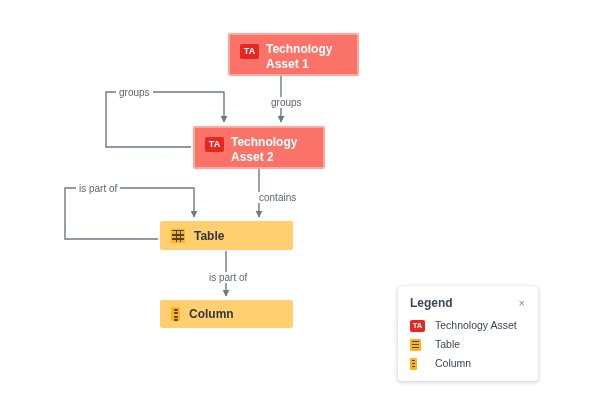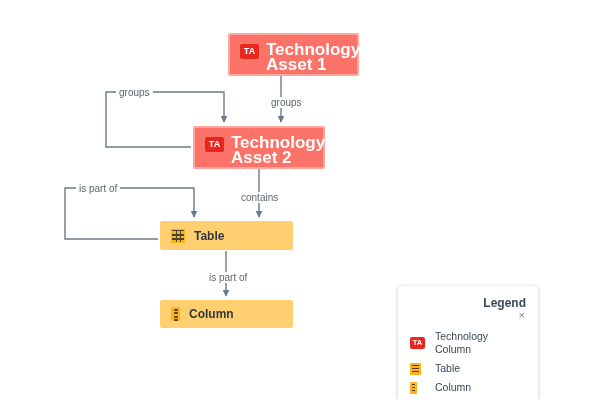--- a/index.html
+++ b/index.html
@@ -28,21 +28,21 @@
   }
   .node-ico{
     flex:0 0 auto;display:inline-flex;align-items:center;justify-content:center;
   }
   .ta-badge{
     width:19px;height:15px;background:#e8281e;border-radius:2px;
     color:#ffffff;font-size:9px;font-weight:bold;line-height:15px;
     text-align:center;letter-spacing:.2px;margin-top:2px;
   }
   .node-ta .node-label{
-    color:#ffffff;font-size:17px;font-weight:bold;line-height:15px;
+    color:#ffffff;font-size:12px;font-weight:bold;line-height:15px;
     margin-left:7px;white-space:pre-line;
   }
   .node-tbl .node-label{
     color:#33373d;font-size:12px;font-weight:bold;line-height:14px;
     margin-left:9px;
   }
 
   
   .ico-table{width:14px;height:14px;background:#ffb219;border-radius:1px;position:relative;}
   .ico-table i{position:absolute;background:#4a4330;}
@@ -56,21 +56,21 @@
     background:#ffffff;padding:0 3px;white-space:nowrap;
   }
 
   
   #legend{
     position:absolute;left:398px;top:286px;width:140px;
     background:#ffffff;border-radius:3px;
     box-shadow:0 1px 4px rgba(20,30,45,.22),0 0 1px rgba(20,30,45,.18);
     padding:10px 12px 11px 12px;box-sizing:border-box;
   }
-  #legend .lg-head{display:flex;align-items:flex-end;justify-content:space-between;margin-bottom:9px;flex-direction:column;}
+  #legend .lg-head{display:flex;align-items:center;justify-content:space-between;margin-bottom:9px;}
   #legend .lg-title{color:#3b4857;font-size:12px;font-weight:bold;line-height:14px;}
   #legend .lg-close{
     color:#7b8794;font-size:11px;line-height:11px;cursor:pointer;
     padding:0 1px;user-select:none;
   }
   #legend .lg-row{display:flex;align-items:center;margin-bottom:6px;}
   #legend .lg-row:last-child{margin-bottom:0;}
   #legend .lg-ico{flex:0 0 18px;display:flex;align-items:center;justify-content:flex-start;}
   #legend .lg-text{color:#3b4857;font-size:10.5px;line-height:13px;margin-left:7px;}
   .lg-ta{width:15px;height:12px;background:#e8281e;border-radius:2px;color:#fff;
@@ -100,21 +100,21 @@
       <path d="M259,169 L259,217" marker-end="url(#ah)"></path>
 
       <path d="M158,239 L65,239 L65,188 L194,188 L194,217" marker-end="url(#ah)"></path>
 
       <path d="M226,251 L226,296" marker-end="url(#ah)"></path>
     </g>
   </svg>
 
   <div class="elabel" style="left:268px;top:97px;">groups</div>
   <div class="elabel" style="left:116px;top:87px;">groups</div>
-  <div class="elabel" style="left:238px;top:192px;text-align:right;">contains</div>
+  <div class="elabel" style="left:256px;top:192px;text-align:right;">contains</div>
   <div class="elabel" style="left:76px;top:183px;">is part of</div>
   <div class="elabel" style="left:206px;top:272px;">is part of</div>
 
   <div class="node node-ta" style="left:228px;top:33px;width:131px;height:43px;">
     <span class="node-ico">
       <span class="ta-badge">TA</span>
     </span>
     <span class="node-label">Technology
 Asset 1</span>
   </div>
@@ -157,21 +157,21 @@
 <div id="legend">
   <div class="lg-head">
     <span class="lg-title">Legend</span>
     <span class="lg-close">×</span>
   </div>
 
   <div class="lg-row">
     <span class="lg-ico">
       <span class="lg-ta">TA</span>
     </span>
-    <span class="lg-text">Technology Column</span>
+    <span class="lg-text">Technology Asset</span>
   </div>
 
   <div class="lg-row">
     <span class="lg-ico">
       <span class="lg-tbl">
         <i style="top:2px;"></i>
           <i style="top:5px;"></i>
           <i style="top:8px;"></i>
       </span>
     </span>

